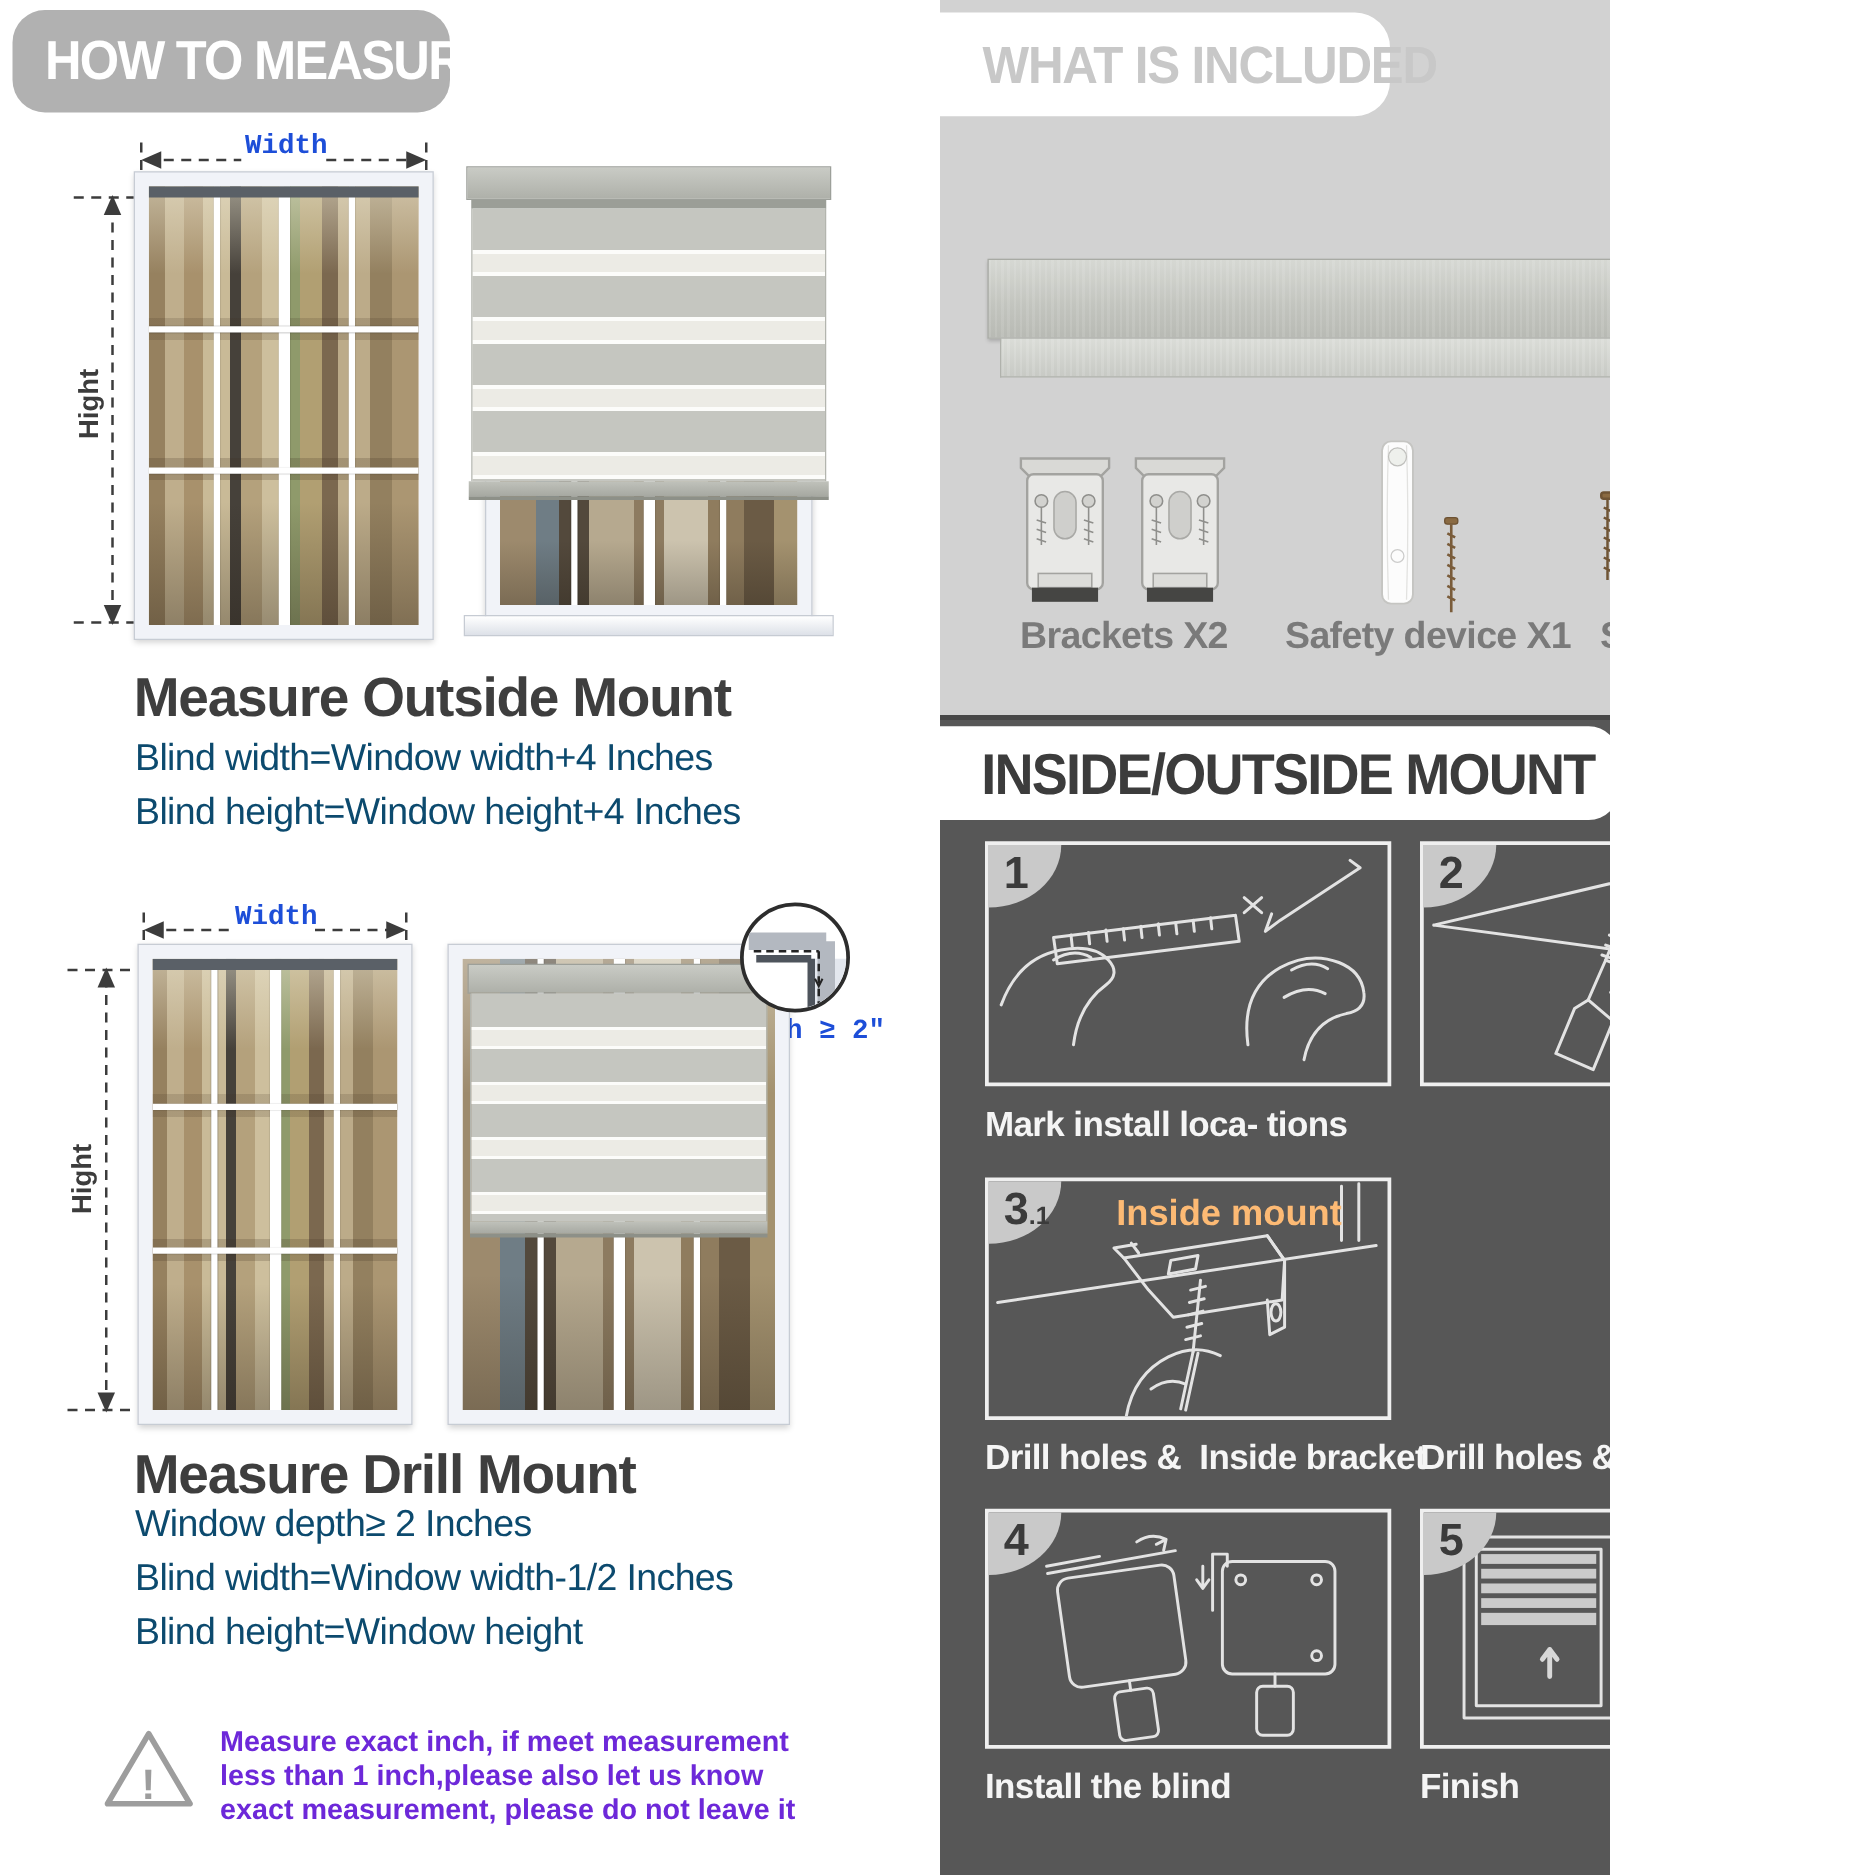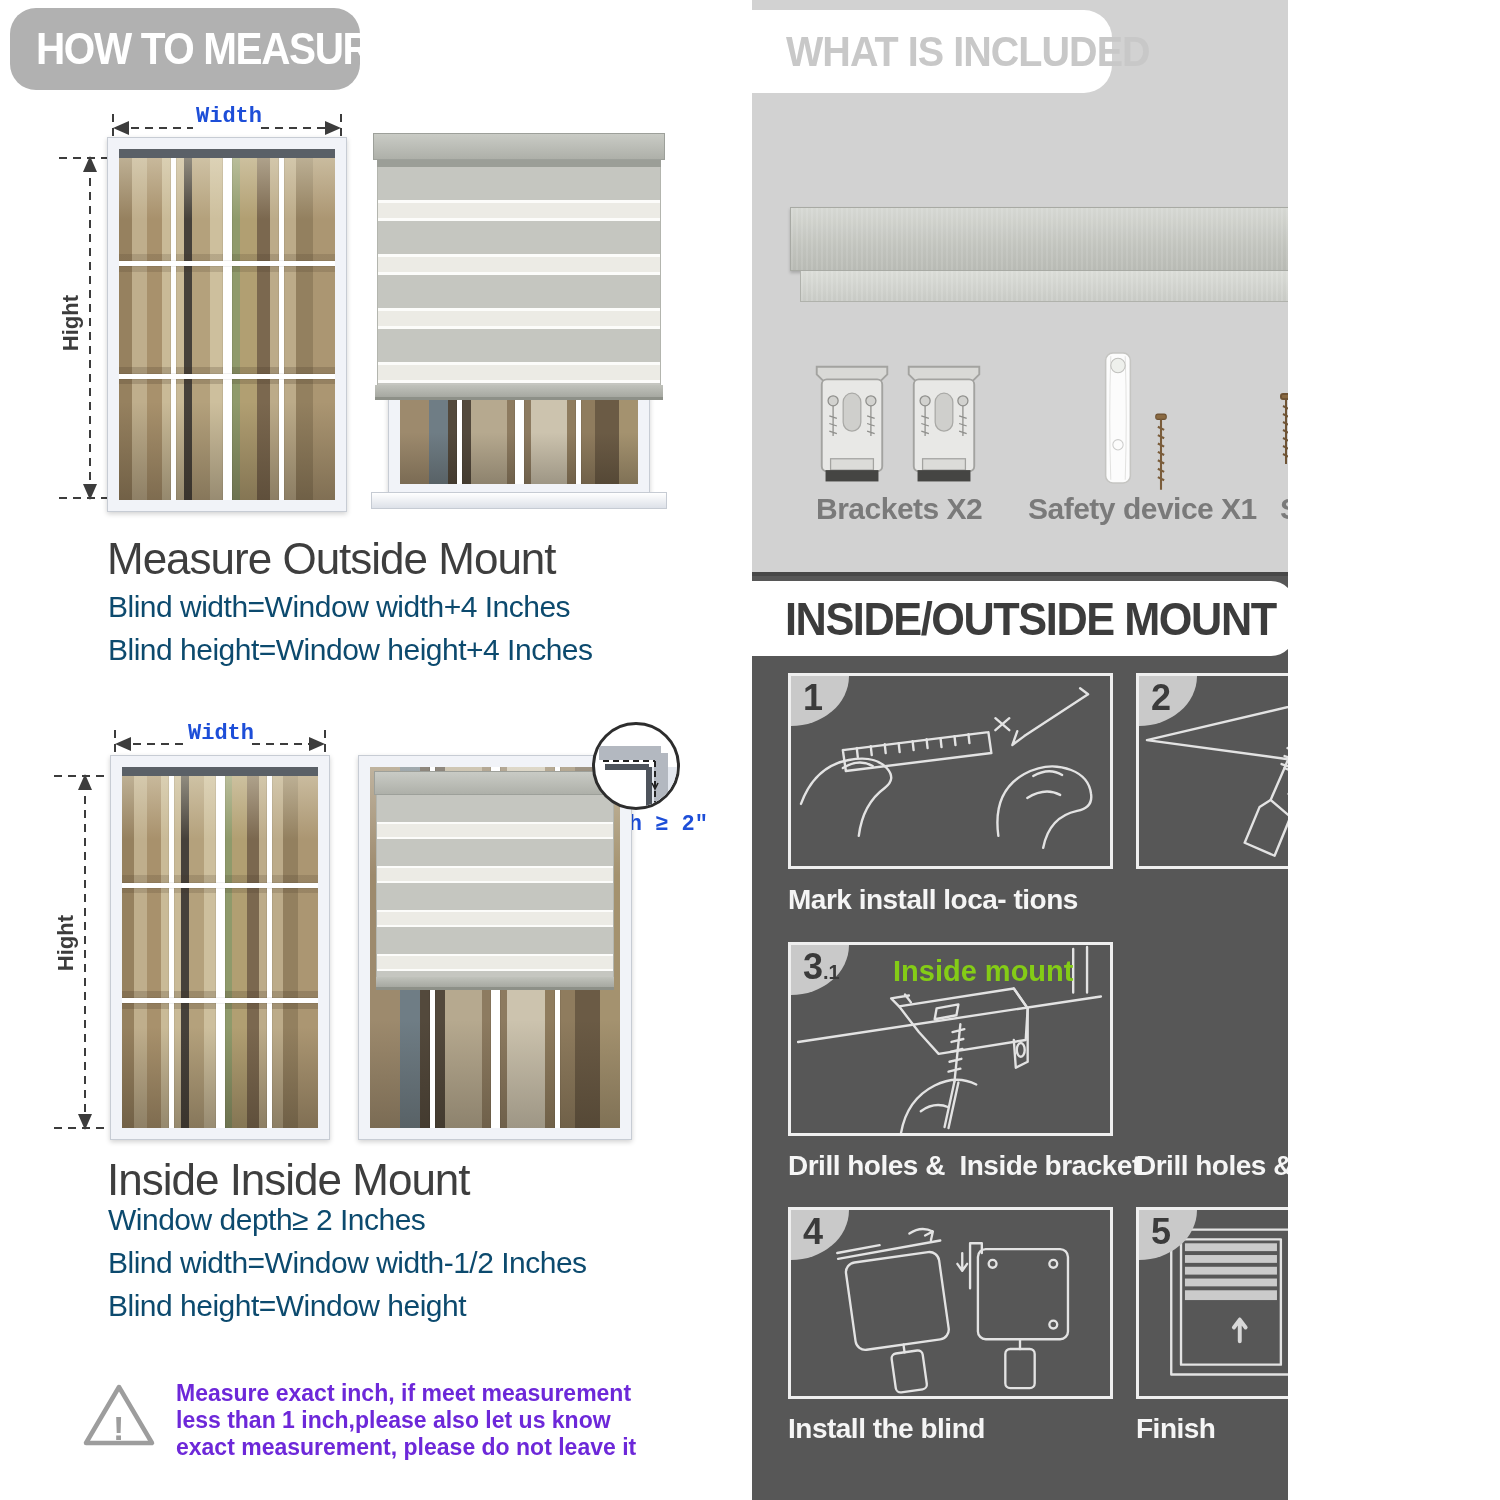--- a/index.html
+++ b/index.html
@@ -10,21 +10,21 @@
   .pill{position:absolute;display:flex;align-items:center;box-sizing:border-box;}
   .pill-left{left:10px;top:8px;width:350px;height:82px;background:#b1b1b1;border-radius:26px;padding-left:26px;}
   .pill-left span{color:#ffffff;font-weight:bold;font-size:44px;letter-spacing:-1.5px;transform:scaleX(.92);transform-origin:left center;white-space:nowrap;}
   .section-gray{left:752px;top:0;width:748px;height:572px;background:#d2d2d2;}
   .section-dark{left:752px;top:572px;width:748px;height:928px;background:#575757;border-top:4px solid #484848;box-sizing:border-box;}
   .pill-included{left:0;top:10px;width:360px;height:83px;background:#ffffff;border-radius:0 28px 28px 0;padding-left:34px;}
   .pill-included span{color:#c8c8c8;font-weight:bold;font-size:42px;letter-spacing:-1px;transform:scaleX(.94);transform-origin:left center;white-space:nowrap;}
   .pill-mount{left:0;top:5px;width:543px;height:75px;background:#ffffff;border-radius:0 24px 24px 0;padding-left:33px;}
   .pill-mount span{color:#3c3c3c;font-weight:bold;font-size:46px;letter-spacing:-1.5px;transform:scaleX(.94);transform-origin:left center;white-space:nowrap;}
   
-  .h-title{position:absolute;color:#3e3e3e;font-weight:normal;font-size:44px;letter-spacing:-1px;white-space:nowrap;}
+  .h-title{position:absolute;color:#3e3e3e;font-weight:bold;font-size:44px;letter-spacing:-1px;white-space:nowrap;}
   .formula{position:absolute;color:#0c4a6e;font-weight:normal;font-size:30px;letter-spacing:-0.5px;white-space:nowrap;}
   .meas-label{position:absolute;color:#1d4ed8;font-weight:bold;font-size:22px;text-align:center;font-family:Liberation Mono, monospace;}
   .vtext{position:absolute;color:#3c3c3c;font-weight:bold;font-size:22px;writing-mode:vertical-rl;transform:rotate(180deg);}
   .warn-text{position:absolute;color:#6d28d9;font-weight:bold;font-size:23px;line-height:27px;width:490px;}
   
   .win{position:absolute;background:#f1f3f8;border:1px solid #c7ccd4;box-shadow:0 2px 5px rgba(0,0,0,.18);padding:11px;box-sizing:border-box;}
   .win-inner{position:relative;width:100%;height:100%;overflow:hidden;background:#ffffff;}
   .rail{position:absolute;top:0;left:0;right:0;height:9px;background:#5a6067;z-index:4;}
   .photo{position:absolute;inset:0;}
   .photoA{background:
@@ -65,21 +65,21 @@
       linear-gradient(#d6d8d3,#c2c4be 60%,#b8bab4);border:1px solid #a8aaa4;box-sizing:border-box;box-shadow:0 2px 3px rgba(0,0,0,.2);}
   .headrail2{position:absolute;background:
       repeating-linear-gradient(90deg, rgba(255,255,255,.12) 0 2px, rgba(0,0,0,0) 2px 5px),
       linear-gradient(#dadcd7,#c8cac5);border:1px solid #b0b2ac;border-top:none;box-sizing:border-box;}
   .item-label{position:absolute;color:#7a7a7a;font-weight:bold;font-size:30px;white-space:nowrap;letter-spacing:-0.5px;}
   
   .panel{position:absolute;width:325px;border:3px solid #efefef;box-sizing:border-box;}
   .badge{position:absolute;top:0;left:0;width:58px;height:50px;background:#c9c9c9;border-radius:0 0 100% 0;color:#3b3b3b;font-weight:bold;padding:2px 0 0 12px;box-sizing:border-box;z-index:2;}
   .badge .num{font-size:36px;line-height:40px;}
   .badge .sub{font-size:20px;}
-  .panel-title{position:absolute;left:102px;top:10px;color:#84cc16;font-weight:bold;font-size:29px;white-space:nowrap;z-index:2;}
+  .panel-title{position:absolute;left:102px;top:10px;color:#fdba74;font-weight:bold;font-size:29px;white-space:nowrap;z-index:2;}
   .step-caption{position:absolute;color:#f5f5f5;font-weight:bold;font-size:28px;white-space:pre-wrap;letter-spacing:-0.5px;}
   svg.art{position:absolute;left:0;top:0;width:100%;height:100%;}
   .lineart{stroke:#e3e3e3;stroke-width:2.4;fill:none;stroke-linecap:round;stroke-linejoin:round;}
 </style>
 </head>
 <body>
 
 <div class="page">
 
   <div class="pill pill-left">
@@ -188,21 +188,21 @@
       <rect x="52" y="42" width="30" height="40" fill="#e3e7ee"></rect>
       <path d="M4,28 H66 M66,28 V82" stroke="#b3b8c0" stroke-width="14" fill="none"></path>
       <path d="M10,42 H54 M54,42 V82" stroke="#4e545c" stroke-width="6" fill="none"></path>
       <path d="M60,36 V80" stroke="#232323" stroke-width="2" stroke-dasharray="6,4" fill="none"></path>
       <path d="M8,36 H60" stroke="#232323" stroke-width="2" stroke-dasharray="6,4" fill="none"></path>
       <path d="M57,58 l3,6 3,-6" stroke="#232323" stroke-width="1.6" fill="none"></path>
     </svg>
   </div>
   <span class="meas-label" style="left:572px;top:812px;width:140px;">Depth ≥ 2"</span>
 
-  <div class="h-title" style="left:107px;top:1155px;">Inside Inside Mount</div>
+  <div class="h-title" style="left:107px;top:1155px;">Measure Drill Mount</div>
   <div class="formula" style="left:108px;top:1203px;">Window depth≥ 2 Inches</div>
   <div class="formula" style="left:108px;top:1246px;">Blind width=Window width-1/2 Inches</div>
   <div class="formula" style="left:108px;top:1289px;">Blind height=Window height</div>
 
   <svg class="warn-tri" style="left:80px;top:1380px;" width="78" height="72" viewBox="0 0 78 72">
     <path d="M39,7 L72,63 L6,63 Z" fill="none" stroke="#9d9d9d" stroke-width="4.5" stroke-linejoin="round"></path>
   </svg>
   <span class="warn-glyph" style="left:113px;top:1409px;">!</span>
   <div class="warn-text" style="left:176px;top:1380px;">Measure exact inch, if meet measurement less than 1 inch,please also let us know exact measurement, please do not leave it</div>
 

